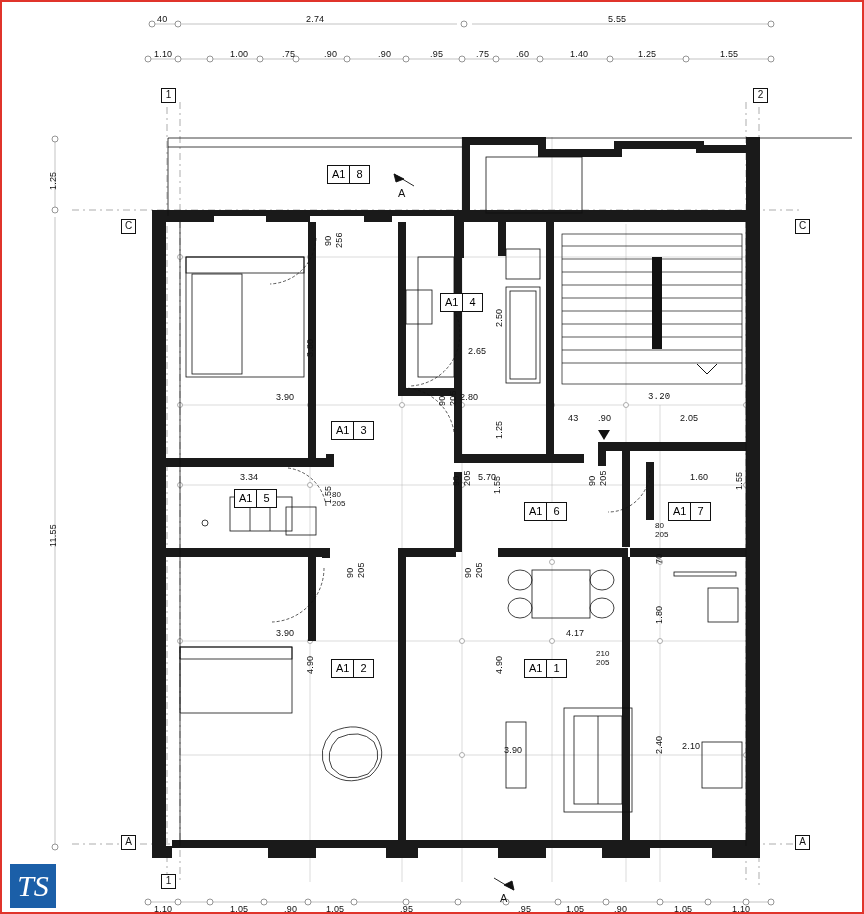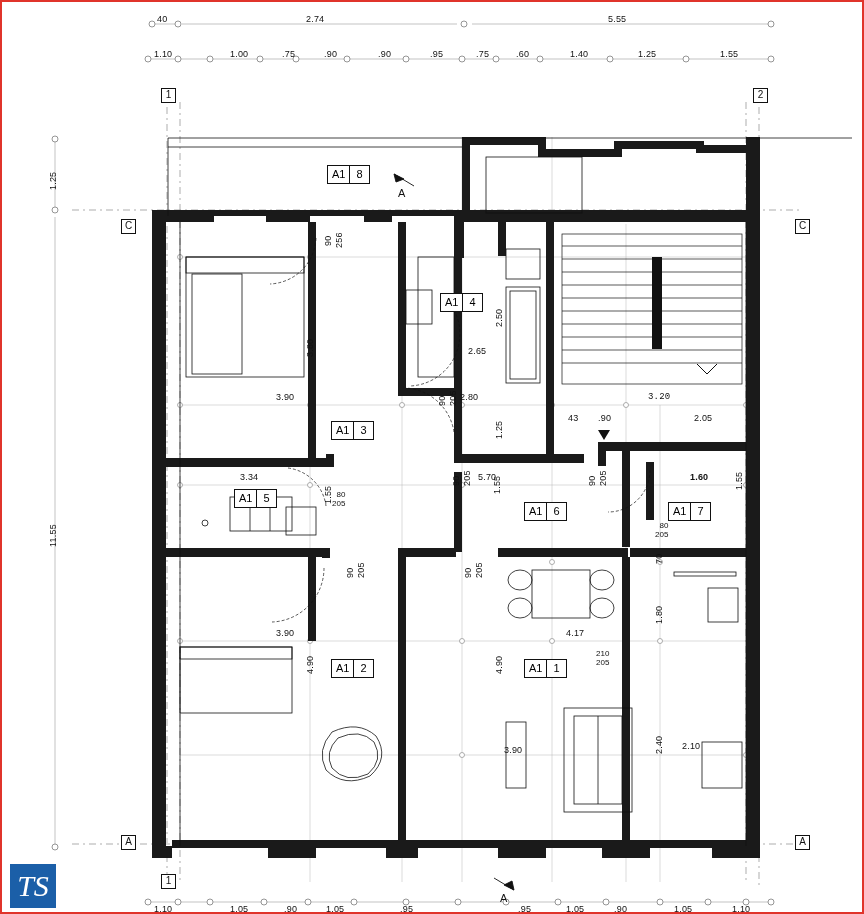--- a/index.html
+++ b/index.html
@@ -4,21 +4,21 @@
 <style>
   html,body{margin:0;padding:0;background:#ffffff;}
   body{width:864px;height:914px;font-family:"Liberation Sans",sans-serif;overflow:hidden;}
   #sheet{position:relative;width:864px;height:914px;background:#fff;border:2px solid #e0342b;box-sizing:border-box;}
   .plan{position:absolute;left:0;top:0;width:864px;height:914px;}
   .lbl{position:absolute;font-size:9px;color:#111;white-space:nowrap;letter-spacing:.2px;}
   .lbl.v{transform-origin:0 0;transform:rotate(-90deg);}
   .roomtag{position:absolute;border:1px solid #111;background:#fff;height:17px;display:flex;align-items:center;font-size:11px;color:#000;}
   .roomtag .a{padding:0 4px;border-right:1px solid #111;line-height:17px;}
   .roomtag .n{padding:0 6px;line-height:17px;}
-  .doortag{position:absolute;font-size:8px;line-height:9px;color:#111;text-align:right;white-space:nowrap;}
+  .doortag{position:absolute;font-size:8px;line-height:9px;color:#111;text-align:left;white-space:nowrap;}
   .gridnum{position:absolute;font-size:10px;color:#111;border:1px solid #111;width:13px;height:13px;line-height:12px;text-align:center;background:#fff;}
   #logo{position:absolute;left:8px;top:862px;width:46px;height:44px;background:#1b5fa8;}
   #logo .s{position:absolute;left:0;top:0;width:46px;height:44px;color:#fff;font-family:"Liberation Serif",serif;font-size:30px;font-style:italic;text-align:center;line-height:44px;}
 </style>
 </head>
 <body>
 
 <div id="sheet">
 
   <svg class="plan" viewBox="0 0 864 914" xmlns="http://www.w3.org/2000/svg">
@@ -318,26 +318,26 @@
   <div class="lbl v" style="left:46px;top:545px;">11.55</div>
 
   <div class="lbl v" style="left:303px;top:355px;">3.80</div>
   <div class="lbl" style="left:274px;top:390px;">3.90</div>
   <div class="lbl v" style="left:492px;top:325px;">2.50</div>
   <div class="lbl" style="left:466px;top:344px;">2.65</div>
   <div class="lbl" style="left:458px;top:390px;">2.80</div>
   <div class="lbl v" style="left:492px;top:437px;">1.25</div>
   <div class="lbl" style="left:476px;top:470px;">5.70</div>
   <div class="lbl" style="left:646px;top:390px;font-family:Liberation Mono, monospace;">3.20</div>
-  <div class="lbl" style="left:678px;top:411px;margin-left:14px;">2.05</div>
+  <div class="lbl" style="left:678px;top:411px;">2.05</div>
   <div class="lbl" style="left:566px;top:411px;">43</div>
   <div class="lbl" style="left:596px;top:411px;">.90</div>
   <div class="lbl" style="left:238px;top:470px;">3.34</div>
   <div class="lbl v" style="left:321px;top:502px;">1.55</div>
-  <div class="lbl" style="left:688px;top:470px;font-weight:bold;">1.60</div>
+  <div class="lbl" style="left:688px;top:470px;">1.60</div>
   <div class="lbl v" style="left:732px;top:488px;">1.55</div>
   <div class="lbl v" style="left:490px;top:492px;">1.55</div>
   <div class="lbl" style="left:274px;top:626px;">3.90</div>
   <div class="lbl v" style="left:303px;top:672px;">4.90</div>
   <div class="lbl v" style="left:492px;top:672px;">4.90</div>
   <div class="lbl" style="left:564px;top:626px;">4.17</div>
   <div class="lbl v" style="left:652px;top:622px;">1.80</div>
   <div class="lbl v" style="left:652px;top:752px;">2.40</div>
   <div class="lbl" style="left:680px;top:739px;">2.10</div>
   <div class="lbl" style="left:502px;top:743px;">3.90</div>

